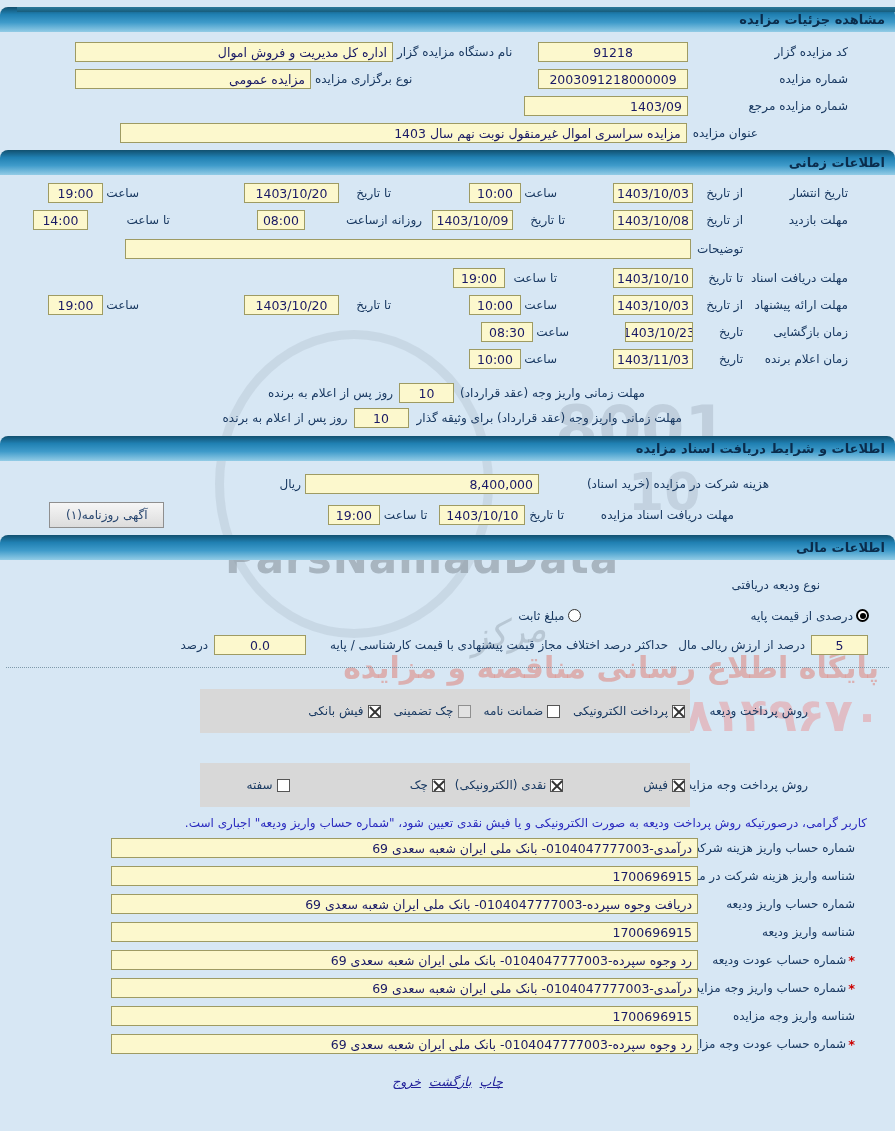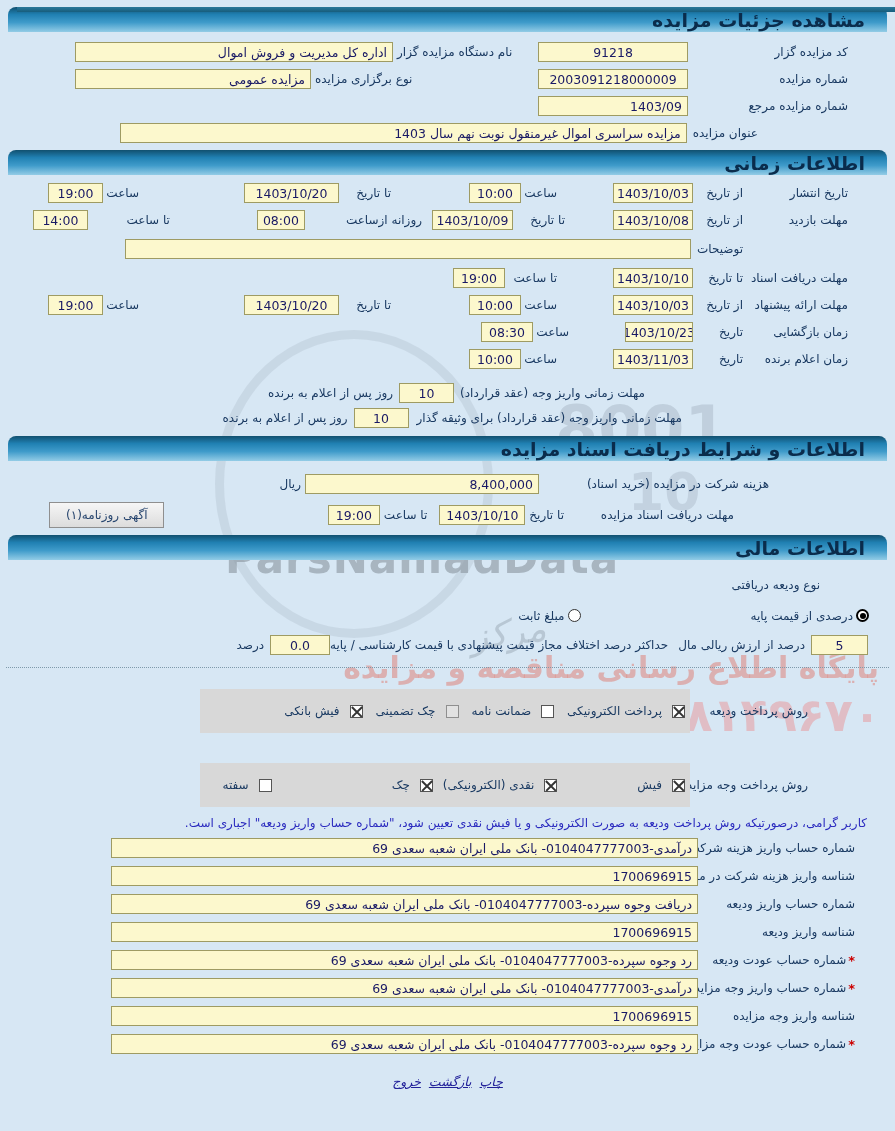--- a/index.html
+++ b/index.html
@@ -12,38 +12,38 @@
   #content{position:relative;z-index:2}
   .row{display:flex;align-items:center;box-sizing:border-box}
   .lbl{font-size:12px;color:#1a3a62;white-space:nowrap}
   .fld{
     background:#fcf8cd;border:1px solid #9e9b63;height:20px;
     font-size:12.5px;color:#191965;display:flex;align-items:center;
     box-sizing:border-box;padding:0 5px;white-space:nowrap;overflow:hidden;flex:none;
   }
   .c{justify-content:center}
   .sec{
-    height:25px;margin:0 8px;border-radius:8px 8px 0 0;box-sizing:border-box;
+    height:25px;margin:0 0;border-radius:8px 8px 0 0;box-sizing:border-box;
     background:linear-gradient(180deg,#11506f 0%,#2080b2 30%,#3f9bca 62%,#93cce6 100%);
-    color:#0a2c4c;font-weight:bold;font-size:19px;
-    display:flex;align-items:center;padding:0 22px;
+    color:#0a2c4c;font-weight:bold;font-size:13px;
+    display:flex;align-items:center;padding:0 10px;
   }
   .sp{flex:1}
   .cb{width:13px;height:13px;border:1px solid #555;background:#fff;display:inline-block;position:relative;flex:none;box-sizing:border-box}
   .cb.dim{background:#e2e2e2;border-color:#8f8f8f}
   .cb[data-checked="true"]::before,.cb[data-checked="true"]::after{
     content:"";position:absolute;top:5px;left:-1px;width:14px;height:1.5px;background:#333;
   }
   .cb[data-checked="true"]::before{transform:rotate(45deg)}
   .cb[data-checked="true"]::after{transform:rotate(-45deg)}
   .rdo{width:13px;height:13px;border:1px solid #333;border-radius:50%;background:#fff;display:inline-block;position:relative;flex:none;box-sizing:border-box}
   .rdo[data-checked="true"]{border:2px solid #000}
   .rdo[data-checked="true"]::after{content:"";position:absolute;inset:1.5px;border-radius:50%;background:#000}
   .panel{background:#d8d8d8;display:flex;align-items:center;box-sizing:border-box}
-  .cbi{display:flex;align-items:center;gap:10px}
+  .cbi{display:flex;align-items:center;gap:4px}
   .cbl{font-size:12px;color:#1a3a62;white-space:nowrap}
   .btn{
     background:linear-gradient(#f6f6f6,#dcdcdc);border:1px solid #8f8f8f;
     color:#28466f;font-size:12px;height:26px;padding:0 16px;
     display:flex;align-items:center;font-family:inherit;flex:none;
   }
   .req{color:#cc0000;font-weight:bold;margin-left:2px;font-size:13px}
   .acc-lbl{width:157px;display:flex;align-items:center;justify-content:flex-start;font-size:12px;white-space:nowrap;overflow:hidden;flex:none}
   .link{color:#22229a;text-decoration:underline;font-size:12.5px;cursor:pointer;font-style:italic}
   .notice{font-size:12px;color:#2b2bbf;white-space:nowrap}
@@ -79,21 +79,21 @@
     </div>
     <div class="row" style="height:20px;margin-bottom:7px;padding:0 47px 0 75px">
       <div class="lbl" style="width:160px">شماره مزایده</div>
       <div class="fld c" style="width:150px">2003091218000009</div>
       <div class="sp"></div>
       <div class="lbl" style="margin-left:4px">نوع برگزاری مزایده</div>
       <div class="fld" style="width:236px">مزایده عمومی</div>
     </div>
     <div class="row" style="height:20px;margin-bottom:7px;padding:0 47px 0 75px">
       <div class="lbl" style="width:160px">شماره مزایده مرجع</div>
-      <div class="fld" style="width:150px">1403/09</div>
+      <div class="fld" style="width:164px">1403/09</div>
     </div>
     <div class="row" style="height:20px;padding:0 137px 0 75px">
       <div class="lbl" style="margin-left:6px">عنوان مزایده</div>
       <div class="fld" style="width:567px">مزایده سراسری اموال غیرمنقول نوبت نهم سال 1403</div>
     </div>
   </div>
 
   <div class="sec" style="margin-top:7px">
     <span>اطلاعات زمانی</span>
   </div>
@@ -206,21 +206,21 @@
   <div class="row" style="height:13px;margin-top:15px;padding-right:26px">
     <span class="rdo" data-checked="true"></span>
     <div class="lbl" style="margin-right:3px">درصدی از قیمت پایه</div>
     <span class="rdo" style="margin-right:170px" data-checked="false"></span>
     <div class="lbl" style="margin-right:3px">مبلغ ثابت</div>
   </div>
   <div class="row" style="height:20px;margin-top:13px;padding-right:27px">
     <div class="fld c" style="width:57px">5</div>
     <div class="lbl" style="margin-right:6px">درصد از ارزش ریالی مال</div>
     <div class="lbl" style="margin-right:10px">حداکثر درصد اختلاف مجاز قیمت پیشنهادی با قیمت کارشناسی / پایه</div>
-    <div class="fld c" style="width:60px;margin-right:0">0.0</div>
+    <div class="fld c" style="width:92px;margin-right:24px">0.0</div>
     <div class="lbl" style="margin-right:6px">درصد</div>
   </div>
 
   <div class="dotline"></div>
 
   <div class="row" style="margin-top:21px;padding-right:87px">
     <div class="lbl" style="width:118px">روش پرداخت ودیعه</div>
     <div class="panel" style="width:490px;height:44px;padding-right:5px;gap:13px">
       <div class="cbi">
         <span class="cb" data-checked="true"></span>

